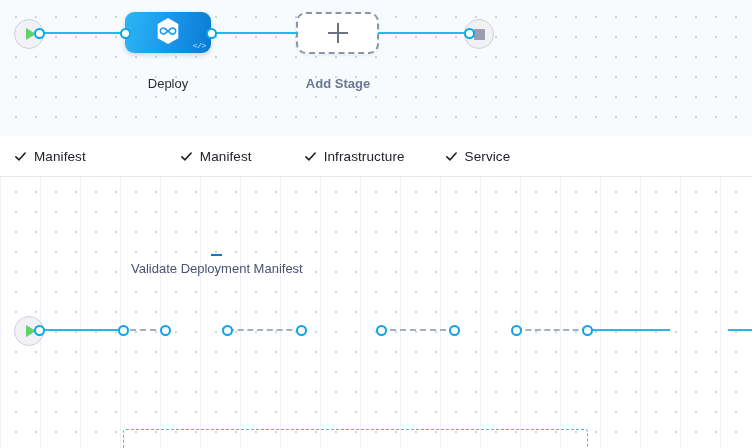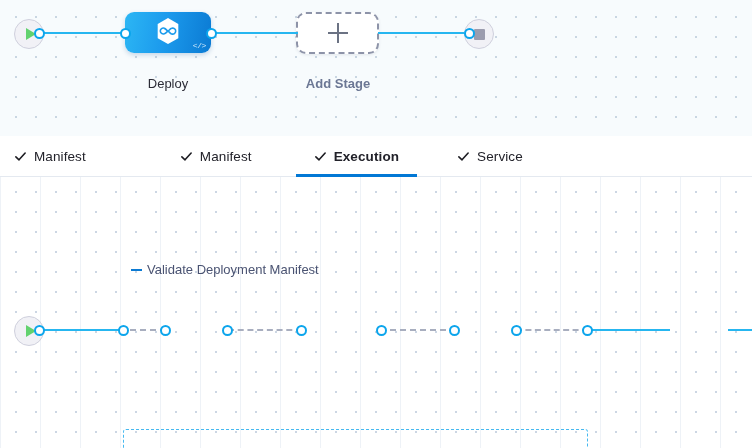--- a/index.html
+++ b/index.html
@@ -268,44 +268,44 @@
 
   <div class="tab" style="margin-left:94px;">
     <span class="tick">
       <svg width="13" height="13" viewBox="0 0 14 14">
         <path d="M2 7.4 L5.4 10.6 L12 3.2" fill="none" stroke="#1c1c22" stroke-width="1.7" stroke-linecap="round" stroke-linejoin="round"></path>
       </svg>
     </span>
     <span class="tab-label">Manifest</span>
   </div>
 
-
-  <div class="tab active" style="margin-left:44px; padding:0 18px;">
+  <div class="tab" style="margin-left:52px;">
     <span class="tick">
       <svg width="13" height="13" viewBox="0 0 14 14">
         <path d="M2 7.4 L5.4 10.6 L12 3.2" fill="none" stroke="#1c1c22" stroke-width="1.7" stroke-linecap="round" stroke-linejoin="round"></path>
       </svg>
     </span>
-    <span class="tab-label">Execution</span>
-  </div>
+    <span class="tab-label">Infrastructure</span>
+  </div>
+
 
   <div class="tab" style="margin-left:40px;">
     <span class="tick">
       <svg width="13" height="13" viewBox="0 0 14 14">
         <path d="M2 7.4 L5.4 10.6 L12 3.2" fill="none" stroke="#1c1c22" stroke-width="1.7" stroke-linecap="round" stroke-linejoin="round"></path>
       </svg>
     </span>
     <span class="tab-label">Service</span>
   </div>
 </div>
 
 <div id="exec-canvas">
 
   <div id="step-group" style="left:123px; top:252px; width:465px; height:183px;"></div>
-  <div id="group-header" style="left:131px; top:85px;">
+  <div id="group-header" style="left:131px; top:77px;flex-direction:column;">
     <span class="minus"></span>
     <span class="g-label">Validate Deployment Manifest</span>
   </div>
 
   <div class="link" style="left:36px; top:152px; width:90px;"></div>
   <div class="link-dash" style="left:130px; top:152px; width:36px;"></div>
   <div class="link-dash" style="left:228px; top:152px; width:74px;"></div>
   <div class="link-dash" style="left:380px; top:152px; width:76px;"></div>
   <div class="link-dash" style="left:516px; top:152px; width:72px;"></div>
   <div class="link" style="left:586px; top:152px; width:84px;"></div>

